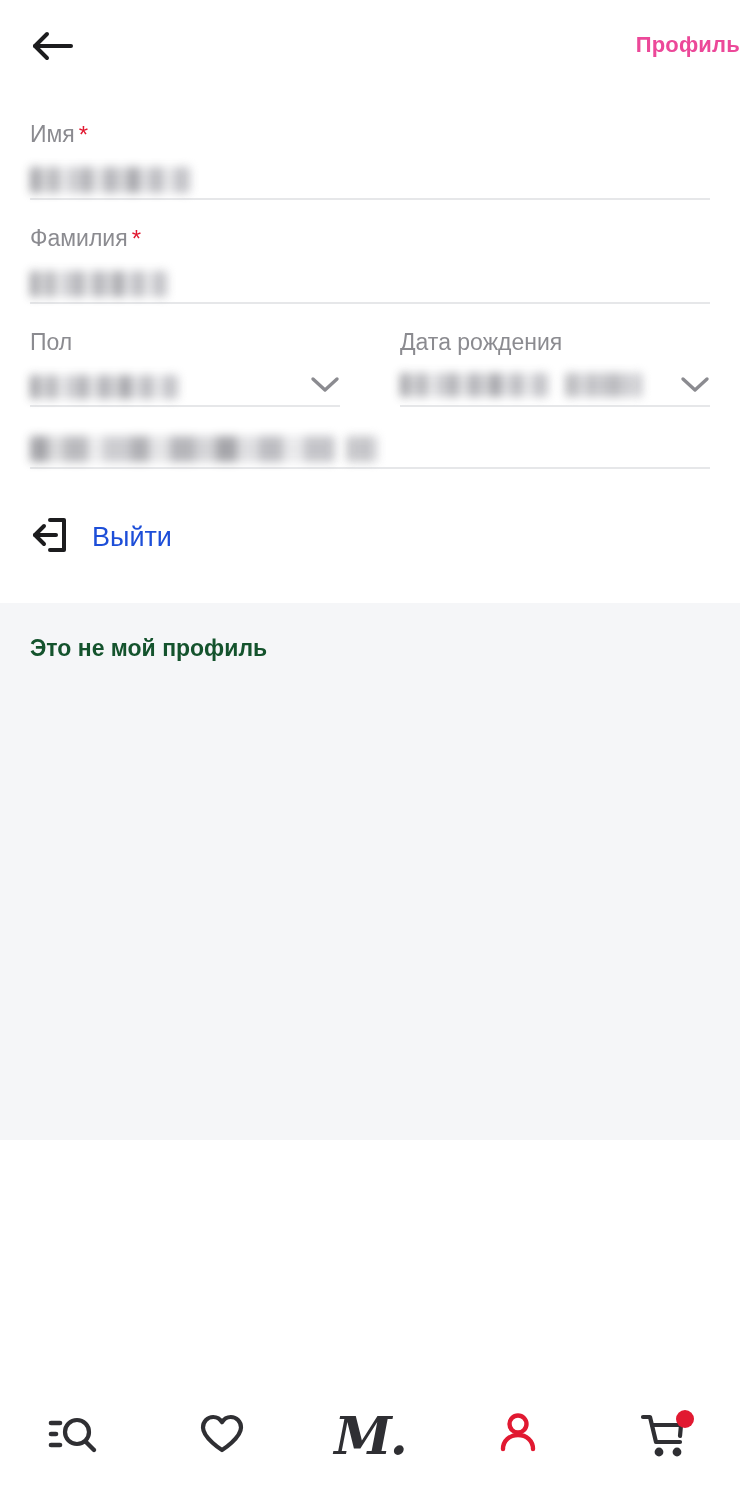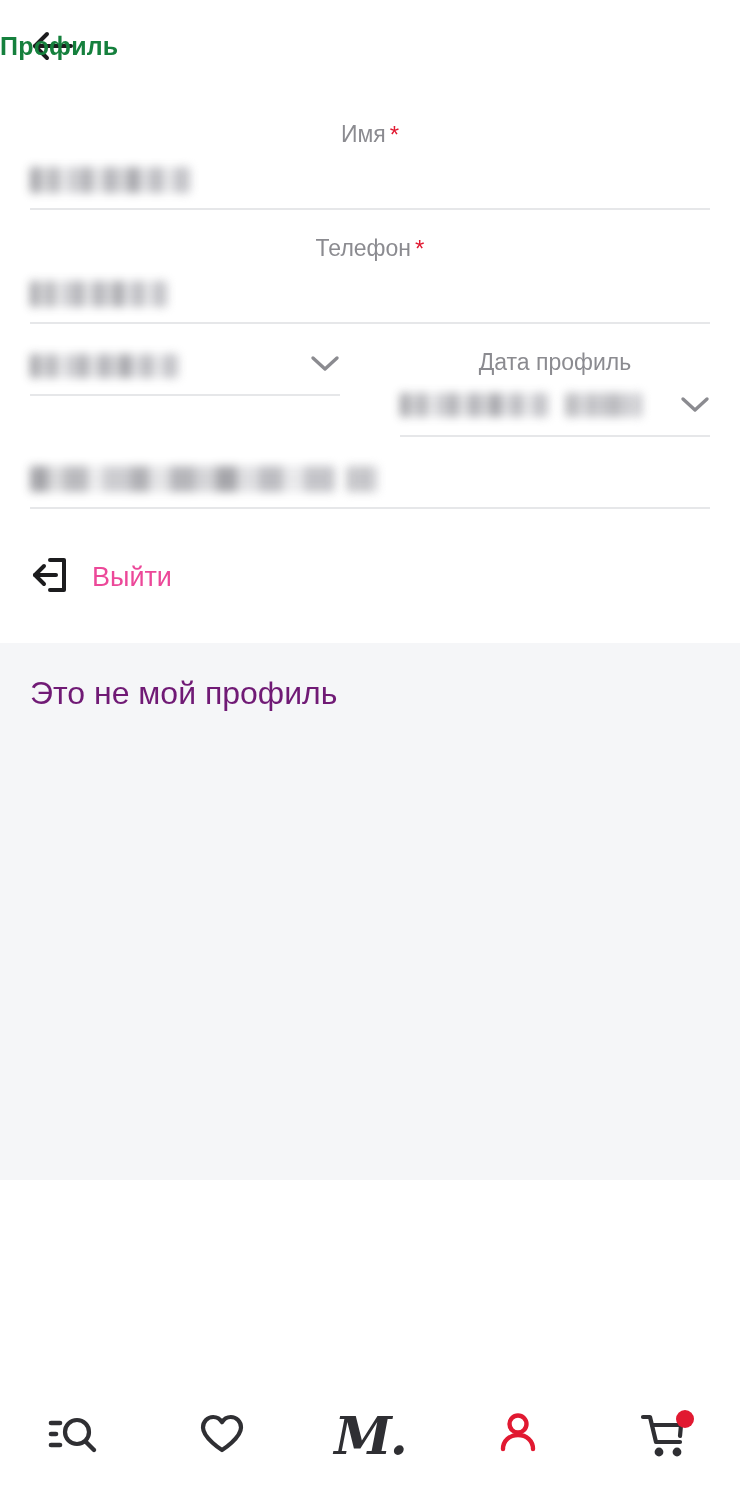--- a/index.html
+++ b/index.html
@@ -24,38 +24,37 @@
   .back-btn {
     position: absolute;
     left: 28px; top: 26px;
     width: 48px; height: 44px;
     display: flex; align-items: center; justify-content: center;
     cursor: pointer;
   }
   .page-title {
     position: absolute;
     left: 0; right: 0; top: 32px;
-    text-align: left;
-    font-size: 25px;
+    text-align: right;
+    font-size: 22px;
     font-weight: bold;
-    color: #15803d;
+    color: #ec4899;
     letter-spacing: 0.2px;
   }
 
   
   .form {
     padding: 0 30px;
     background: #ffffff;
   }
   .field {
     position: relative;
     padding-top: 24px;
-    padding-bottom: 10px;
+    padding-bottom: 0;
     border-bottom: 2px solid #e6e7e9;
-    text-align: center;
   }
   .field-label {
     font-size: 23px;
     color: #8b8b90;
     line-height: 28px;
     margin-bottom: 13px;
     white-space: nowrap;
   }
   .req {
     color: #e11931;
@@ -115,34 +114,35 @@
   .logout {
     display: flex;
     align-items: center;
     gap: 22px;
     padding: 48px 30px 46px 30px;
     background: #ffffff;
     cursor: pointer;
   }
   .logout-label {
     font-size: 27px;
-    color: #ec4899;
+    color: #1d4ed8;
   }
 
   
   .gray-panel {
     background: #f5f6f8;
     height: 537px;
     padding: 32px 30px 0 30px;
   }
   .not-my-profile {
-    font-size: 32px;
-    color: #701a75;
+    font-size: 23px;
+    color: #14532d;
     cursor: pointer;
     display: inline-block;
+    font-weight: bold;
   }
 
   
   .bottom-nav {
     position: absolute;
     left: 0; right: 0; bottom: 0;
     height: 116px;
     background: #ffffff;
     display: flex;
     align-items: center;
@@ -197,43 +197,44 @@
       <div class="field-label">
         <span>Имя</span><span class="req">*</span>
       </div>
       <div class="field-value">
         <span class="blur" style="width:160px"></span>
       </div>
     </div>
 
     <div class="field">
       <div class="field-label">
-        <span>Телефон</span><span class="req">*</span>
+        <span>Фамилия</span><span class="req">*</span>
       </div>
       <div class="field-value">
         <span class="blur" style="width:137px"></span>
       </div>
     </div>
 
     <div class="field-row">
       <div class="field-col">
         <div class="field">
+          <div class="field-label">Пол</div>
           <div class="select-value">
             <span class="blur sm" style="width:148px"></span>
             <span class="chev">
               <svg width="30" height="18" viewBox="0 0 30 18" fill="none">
                 <path d="M3 3 L15 14 L27 3" stroke="#8b8b90" stroke-width="3.4" stroke-linecap="round" stroke-linejoin="round"></path>
               </svg>
             </span>
           </div>
         </div>
       </div>
       <div class="field-col">
         <div class="field">
-          <div class="field-label">Дата профиль</div>
+          <div class="field-label">Дата рождения</div>
           <div class="select-value">
             <span>
               <span class="blur sm" style="width:148px"></span>
               <span class="blur sm" style="width:76px; margin-left:14px"></span>
             </span>
             <span class="chev">
               <svg width="30" height="18" viewBox="0 0 30 18" fill="none">
                 <path d="M3 3 L15 14 L27 3" stroke="#8b8b90" stroke-width="3.4" stroke-linecap="round" stroke-linejoin="round"></path>
               </svg>
             </span>

